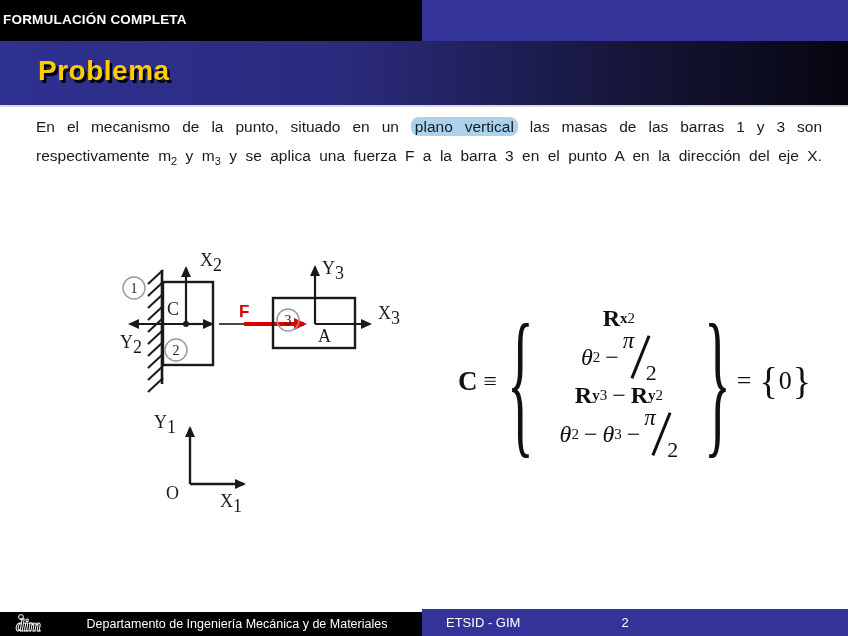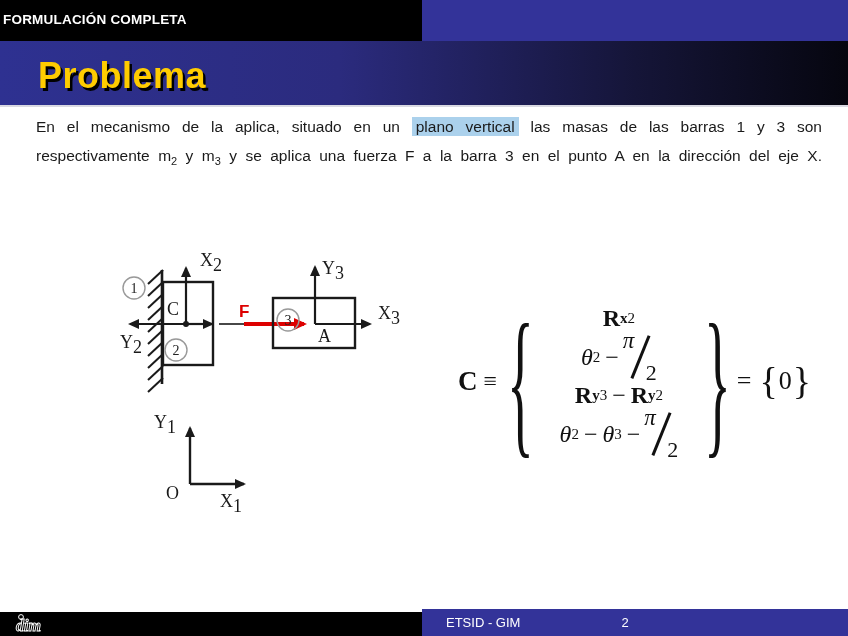--- a/index.html
+++ b/index.html
@@ -11,29 +11,29 @@
   .topbar-black { left:0; top:0; width:422px; height:50px; background:#000; }
   .kicker { position:absolute; left:3px; top:12px; color:#fff; font-size:13.5px;
             font-weight:bold; letter-spacing:.2px; white-space:nowrap; }
   .topbar-blue { left:422px; top:0; width:426px; height:41px; background:#333399; }
 
   
   .title-band { left:0; top:41px; width:848px; height:66px;
                 background:linear-gradient(90deg,#2E3191 0%, #2B2B7E 40%, #151538 75%, #06060F 100%);
                 border-bottom:2px solid #d9d9e2; }
   .page-title { position:absolute; left:38px; top:14px; color:#FFCC00;
-                font-size:36px; font-weight:bold; letter-spacing:.5px;
+                font-size:28px; font-weight:bold; letter-spacing:.5px;
                 text-shadow:2.5px 2.5px 0 #000; }
 
   
   .para { left:36px; top:112px; width:786px; color:#1a1a1a; font-size:15.5px;
           line-height:29px; }
   .jline { text-align:justify; text-align-last:justify; white-space:normal; }
   .lline { text-align:left; }
-  .hl { background:#abd1ec; border-radius:0; padding:1px 4px; }
+  .hl { background:#abd1ec; border-radius:8px; padding:1px 4px; }
   .ul { border-bottom:2px solid #4a9cc9; padding-bottom:1px; }
   sub { font-size:11px; }
 
   
   .figure-wrap { left:108px; top:238px; width:305px; height:285px; }
   text.figlbl  { font-family:"Liberation Serif", serif; font-size:18px; fill:#1a1a1a; }
   text.bodynum { font-family:"Liberation Serif", serif; font-size:14px; fill:#222; }
   text.flabel  { font-family:"Liberation Sans", sans-serif; font-weight:bold;
                  font-size:17px; fill:#dd0000; }
 
@@ -79,21 +79,21 @@
 <div class="abs topbar-black">
   <div class="kicker">FORMULACIÓN COMPLETA</div>
 </div>
 <div class="abs topbar-blue"></div>
 
 <div class="abs title-band">
   <div class="page-title">Problema</div>
 </div>
 
 <div class="abs para">
-  <div class="jline"><span>En el mecanismo de la aplica, situado en un </span><span class="hl">plano vertical</span><span> las masas de las barras 1 y 3 son</span></div>
+  <div class="jline"><span>En el mecanismo de la punto, situado en un </span><span class="hl">plano vertical</span><span> las masas de las barras 1 y 3 son</span></div>
   <div class="jline"><span>respectivamente m</span><sub>2</sub><span> y m</span><sub>3</sub><span> y se aplica una fuerza F a la barra 3 en el punto A en la dirección del eje X.</span></div>
 </div>
 
 <svg class="abs figure-wrap" width="305" height="285" viewBox="0 0 305 285">
   <defs>
     <marker id="arrB" markerUnits="userSpaceOnUse" markerWidth="14" markerHeight="12" refX="9" refY="5" orient="auto">
       <path d="M0,0 L11,5 L0,10 z" fill="#1a1a1a"></path>
     </marker>
     <marker id="arrR" markerUnits="userSpaceOnUse" markerWidth="16" markerHeight="14" refX="10" refY="6" orient="auto">
       <path d="M0,0 L13,6 L0,12 z" fill="#dd0000"></path>
@@ -198,17 +198,18 @@
       <span class="rzero">0</span>
       <span class="rbrace">}</span>
     </span>
 </div>
 
 <div class="abs footer-black">
   <svg class="gim-logo" viewBox="0 0 48 22">
     <circle cx="7" cy="4" r="2.4" fill="none" stroke="#fff" stroke-width="1"></circle>
     <text x="2" y="18" font-size="16" font-style="italic" font-weight="bold" font-family="Liberation Serif, serif" fill="none" stroke="#fff" stroke-width="0.9">dim</text>
   </svg>
+  <div class="dept">Departamento de Ingeniería Mecánica y de Materiales</div>
 </div>
 <div class="abs footer-blue">
   <div class="fb-left">ETSID - GIM</div>
   <div class="fb-page">2</div>
 </div>
 
 </body></html>

